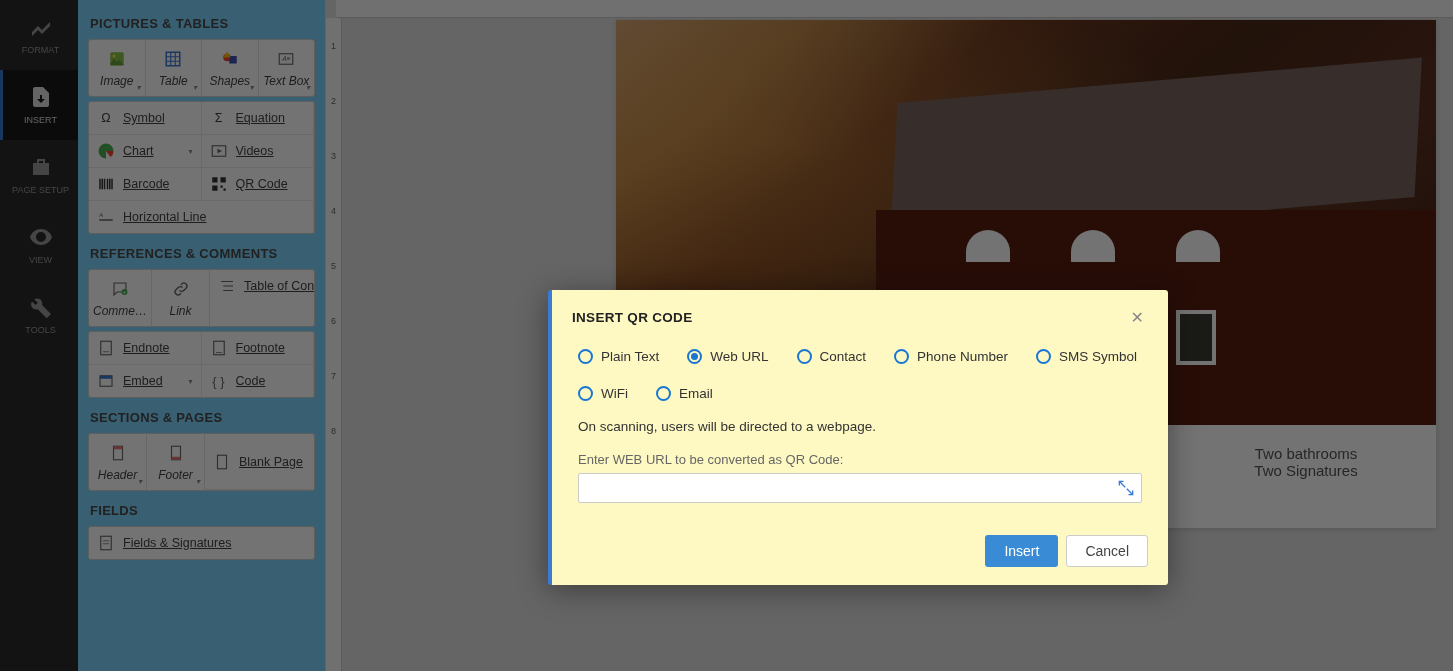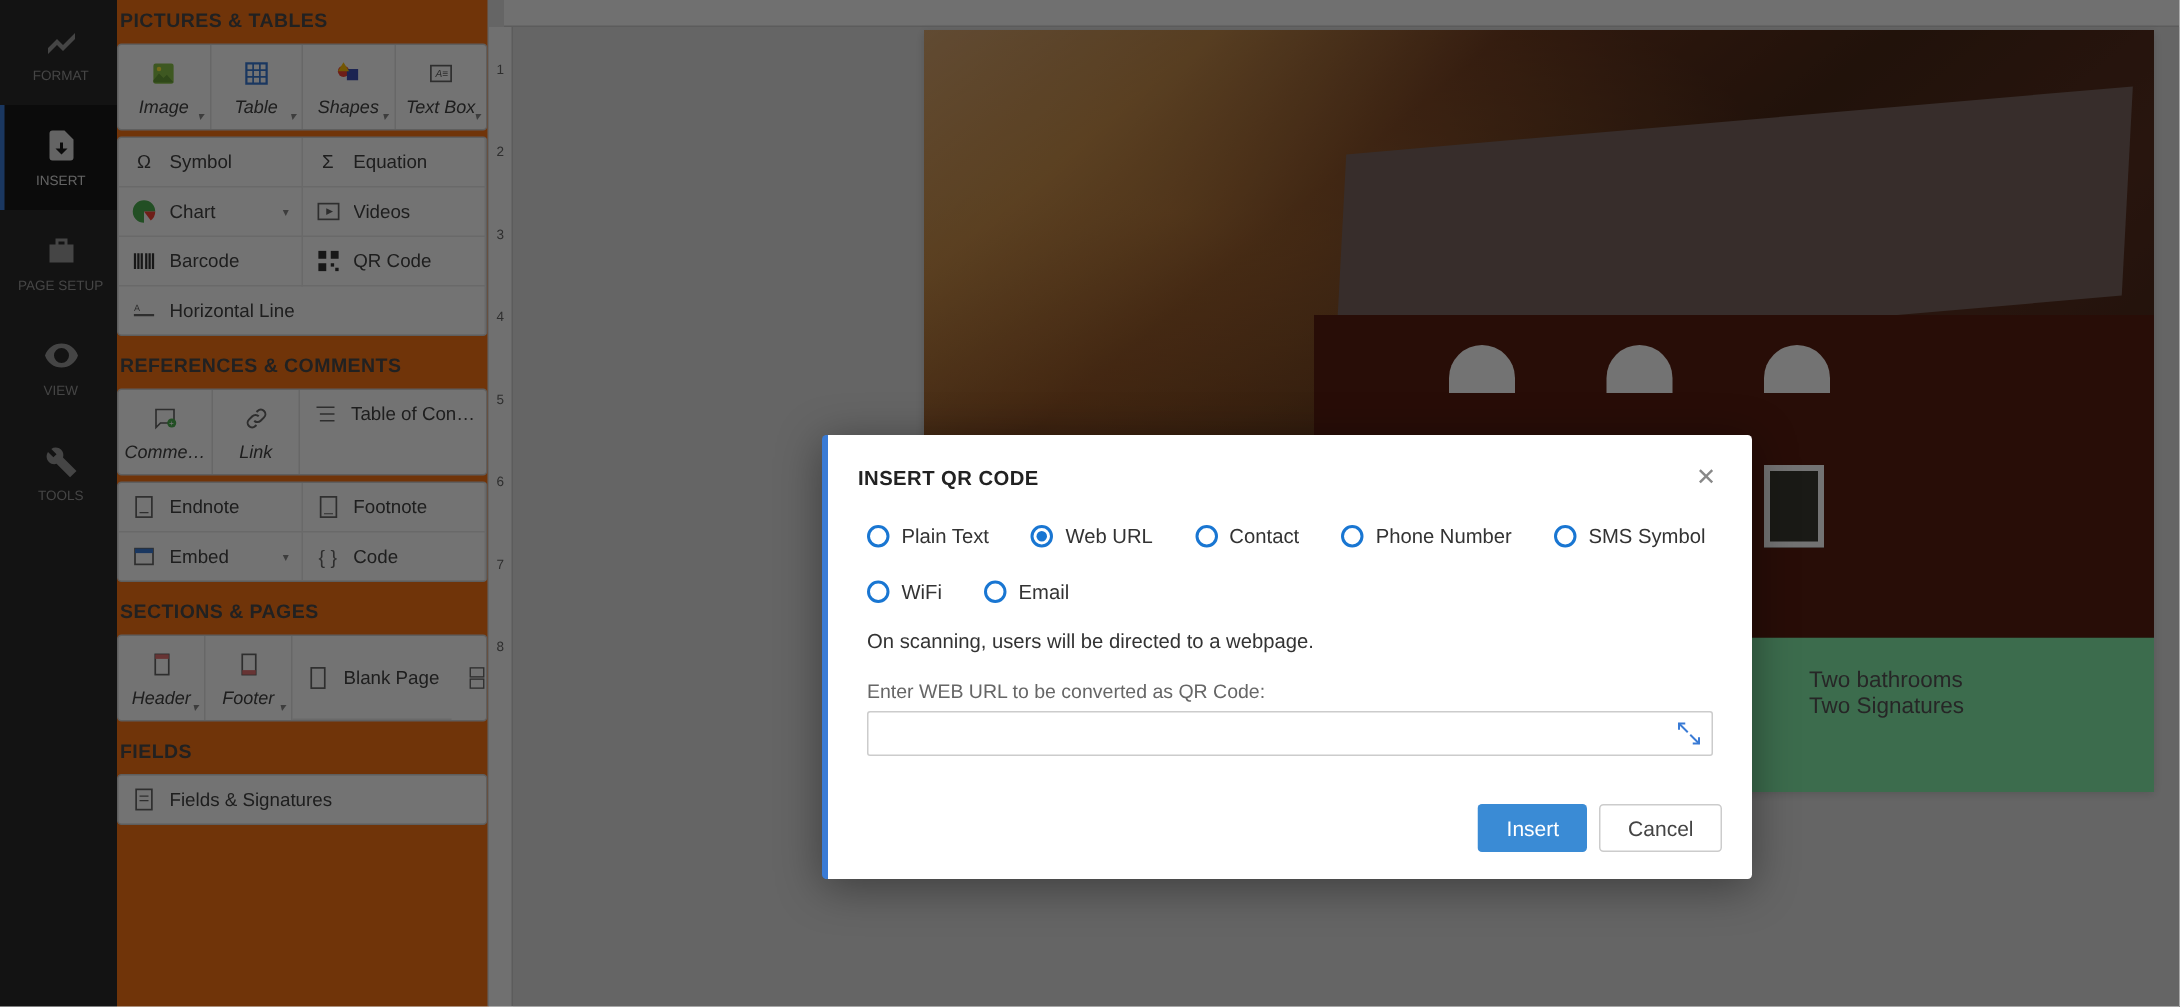--- a/index.html
+++ b/index.html
@@ -3,51 +3,51 @@
 <meta charset="utf-8">
 <style>
 * { box-sizing: border-box; margin: 0; padding: 0; }
 body { font-family: -apple-system, "Helvetica Neue", Arial, sans-serif; background: #f0f0f0; overflow: hidden; }
 .app { display: flex; width: 1453px; height: 671px; position: relative; background: #e8e8e8; }
 .left-rail { width: 78px; background: #2a2a2a; display: flex; flex-direction: column; }
 .rail-item { display: flex; flex-direction: column; align-items: center; justify-content: center; height: 70px; color: #999; font-size: 9px; cursor: pointer; border-left: 3px solid transparent; }
 .rail-item.active { background: #1a1a1a; border-left-color: #3a7bd5; color: #ddd; }
 .rail-icon { width: 24px; height: 24px; margin-bottom: 6px; display: flex; align-items: center; justify-content: center; }
 .rail-icon svg { width: 24px; height: 24px; fill: currentColor; }
-.side-panel { width: 248px; background: #f97316; overflow-y: auto; border-right: 1px solid #ddd; }
+.side-panel { width: 248px; background: #7dd3fc; overflow-y: auto; padding: 10px; border-right: 1px solid #ddd; }
 .section-title { font-size: 13px; font-weight: 600; color: #4a4a4a; margin: 6px 0 8px 2px; letter-spacing: 0.3px; }
 .big-row { display: flex; gap: 0; margin-bottom: 4px; border: 1px solid #d0d0d0; border-radius: 3px; overflow: hidden; background: #fff; }
 .big-item { flex: 1; display: flex; flex-direction: column; align-items: center; padding: 8px 4px; font-size: 12px; color: #444; cursor: pointer; position: relative; border-right: 1px solid #e5e5e5; font-style: italic; }
 .big-item:last-child { border-right: none; }
 .big-item .ico { width: 26px; height: 22px; margin-bottom: 4px; display: flex; align-items: center; justify-content: center; }
 .big-item .chev { position: absolute; bottom: 4px; right: 4px; font-size: 8px; color: #888; }
 .small-grid { display: grid; grid-template-columns: 1fr 1fr; gap: 0; border: 1px solid #d0d0d0; border-radius: 3px; background: #fff; margin-bottom: 12px; }
 .small-item { display: flex; align-items: center; padding: 7px 8px; font-size: 12.5px; color: #444; cursor: pointer; border-bottom: 1px solid #e8e8e8; border-right: 1px solid #e8e8e8; min-height: 30px; }
 .small-item .ico { width: 18px; height: 18px; margin-right: 8px; flex-shrink: 0; display: flex; align-items: center; justify-content: center; }
-.small-item .lbl { flex: 1; white-space: nowrap; overflow: hidden; text-overflow: ellipsis; }
+.small-item .lbl { flex: 1; white-space: nowrap; overflow: hidden; text-overflow: ellipsis; text-decoration: underline; }
 .small-item .chev { font-size: 8px; color: #888; margin-left: 4px; }
 .full-item { grid-column: 1 / -1; }
 .canvas { flex: 1; position: relative; background: #e0e0e0; overflow: hidden; }
 .ruler-h { position: absolute; top: 0; left: 10px; right: 0; height: 18px; background: #f8f8f8; border-bottom: 1px solid #ccc; }
 .ruler-v { position: absolute; top: 18px; left: 0; width: 16px; bottom: 0; background: #f8f8f8; border-right: 1px solid #ccc; display: flex; flex-direction: column; align-items: center; font-size: 9px; color: #666; }
 .ruler-v span { height: 55px; display: flex; align-items: center; }
-.doc { position: absolute; top: 20px; left: 290px; width: 820px; height: 508px; background: #86efac; box-shadow: 0 1px 6px rgba(0,0,0,.15); }
+.doc { position: absolute; top: 20px; left: 290px; width: 820px; height: 508px; background: #ffffff; box-shadow: 0 1px 6px rgba(0,0,0,.15); text-align: center; }
 .photo { width: 100%; height: 405px; background: linear-gradient(140deg, #d4a574 0%, #b8834a 15%, #6b3820 30%, #4a2818 50%, #5a3020 70%, #3a2012 100%); position: relative; overflow: hidden; }
 .photo::before { content:""; position:absolute; inset:0; background: radial-gradient(ellipse at 20% 30%, rgba(255,180,80,.35), transparent 45%), radial-gradient(ellipse at 10% 60%, rgba(200,120,40,.3), transparent 40%); }
 .roof { position:absolute; top:60px; left:280px; width:520px; height:140px; background:#7a6560; transform:skewX(-8deg) rotate(-5deg); }
 .wall { position:absolute; top:190px; left:260px; width:560px; height:220px; background:#5a1e10; }
 .win { position:absolute; width:40px; height:55px; background:#3a3a32; border:4px solid #fff; }
 .winarc { position:absolute; width:44px; height:32px; background:#fff; border-radius:22px 22px 0 0; }
 .below { padding: 20px 30px; display: flex; }
 .below .col1 { flex: 1; }
 .below .offlabel { font-size: 16px; color: #444; margin-bottom: 4px; }
 .below .price { font-size: 24px; font-weight: 700; color: #2a5a8a; }
 .below .col2 { width: 200px; font-size: 15px; color: #555; }
 .overlay { position: absolute; inset: 0; background: rgba(0,0,0,.55); }
-.dialog { position: absolute; top: 290px; left: 548px; width: 620px; background: #ffffff; border-radius: 3px; box-shadow: 0 5px 30px rgba(0,0,0,.4); border-left: 4px solid #3a7bd5; }
+.dialog { position: absolute; top: 290px; left: 548px; width: 620px; background: #fef9c3; border-radius: 3px; box-shadow: 0 5px 30px rgba(0,0,0,.4); border-left: 4px solid #3a7bd5; }
 .dialog-head { display: flex; align-items: center; padding: 14px 20px 10px; }
 .dialog-title { font-size: 13.5px; font-weight: 700; color: #222; letter-spacing: 0.3px; }
 .dialog-close { margin-left: auto; color: #888; cursor: pointer; font-size: 16px; padding: 4px; }
 .dialog-body { padding: 8px 26px 20px; }
 .radio-row { display: flex; flex-wrap: wrap; gap: 22px 28px; margin-bottom: 18px; }
 .radio-opt { display: flex; align-items: center; font-size: 13.5px; color: #333; cursor: pointer; }
 .radio-circle { width: 15px; height: 15px; border: 2px solid #1976d2; border-radius: 50%; margin-right: 8px; display: flex; align-items: center; justify-content: center; }
 .radio-circle.checked::after { content: ""; width: 7px; height: 7px; background: #1976d2; border-radius: 50%; }
 .hint { font-size: 13.5px; color: #333; margin-bottom: 18px; }
 .field-label { font-size: 13px; color: #666; margin-bottom: 6px; }

